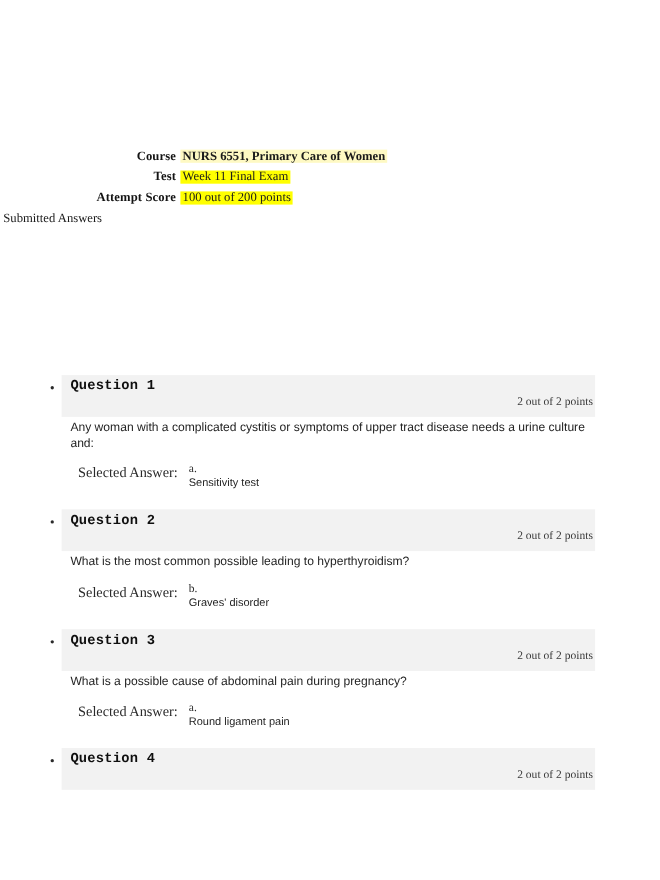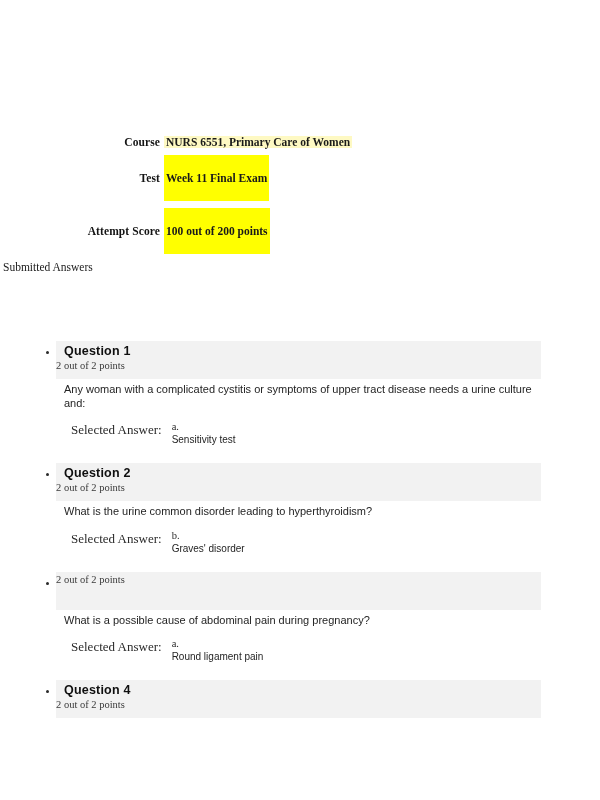--- a/index.html
+++ b/index.html
@@ -49,22 +49,22 @@
     white-space: nowrap;
     padding-left: 3px;
   }
   .summary-value.hl-green {
     background: #fef9c3;
     font-weight: bold;
     padding: 0 2px;
   }
   .summary-value.hl-yellow {
     background: #ffff00;
-    font-weight: bold;
-    padding: 17px 2px;
+    font-weight: normal;
+    padding: 0 2px;
   }
 
   
   .questions {
     position: absolute;
     left: 0;
     top: 341px;
     width: 600px;
     list-style: none;
     margin: 0;
@@ -84,28 +84,29 @@
   .q-bullet {
     position: absolute;
     left: -10px;
     top: 10px;
     width: 3px;
     height: 3px;
     background: #2a2a2a;
     border-radius: 50%;
   }
   .q-title {
-    font-family: Liberation Sans, sans-serif;
+    font-family: Liberation Mono, monospace;
     font-weight: bold;
     font-size: 12.5px;
     color: #0f0f0f;
     padding: 3px 0 0 8px;
     letter-spacing: 0.2px;
   }
   .q-points {
+    text-align: right;
     font-family: "Liberation Serif", serif;
     font-size: 10.5px;
     color: #3a3a3a;
     padding: 2px 2px 4px 0;
   }
   .q-body {
     margin-left: 64px;
     margin-right: 60px;
     padding-top: 4px;
   }
@@ -194,34 +195,35 @@
       </div>
     </li>
 
     <li class="question-block">
       <div class="q-head">
         <span class="q-bullet"></span>
         <div class="q-title">Question 2</div>
         <div class="q-points">2 out of 2 points</div>
       </div>
       <div class="q-body">
-        <p class="q-text">What is the urine common disorder leading to hyperthyroidism?</p>
+        <p class="q-text">What is the most common possible leading to hyperthyroidism?</p>
         <div class="answer-row">
           <div class="answer-label">Selected Answer:</div>
           <div class="answer-value">
             <div class="answer-letter">b.</div>
             <div class="answer-text">Graves' disorder</div>
           </div>
         </div>
       </div>
     </li>
 
     <li class="question-block">
       <div class="q-head">
         <span class="q-bullet"></span>
+        <div class="q-title">Question 3</div>
         <div class="q-points">2 out of 2 points</div>
       </div>
       <div class="q-body">
         <p class="q-text">What is a possible cause of abdominal pain during pregnancy?</p>
         <div class="answer-row">
           <div class="answer-label">Selected Answer:</div>
           <div class="answer-value">
             <div class="answer-letter">a.</div>
             <div class="answer-text">Round ligament pain</div>
           </div>

